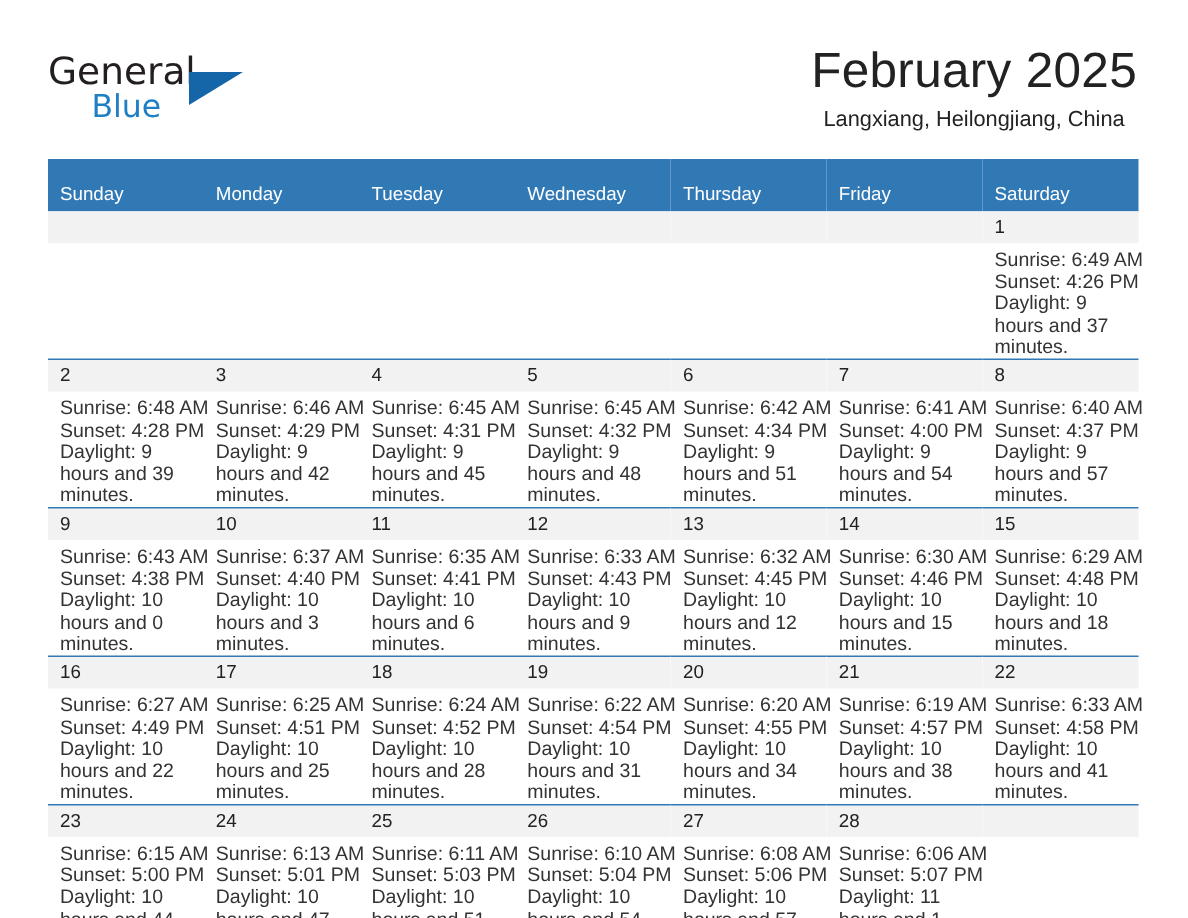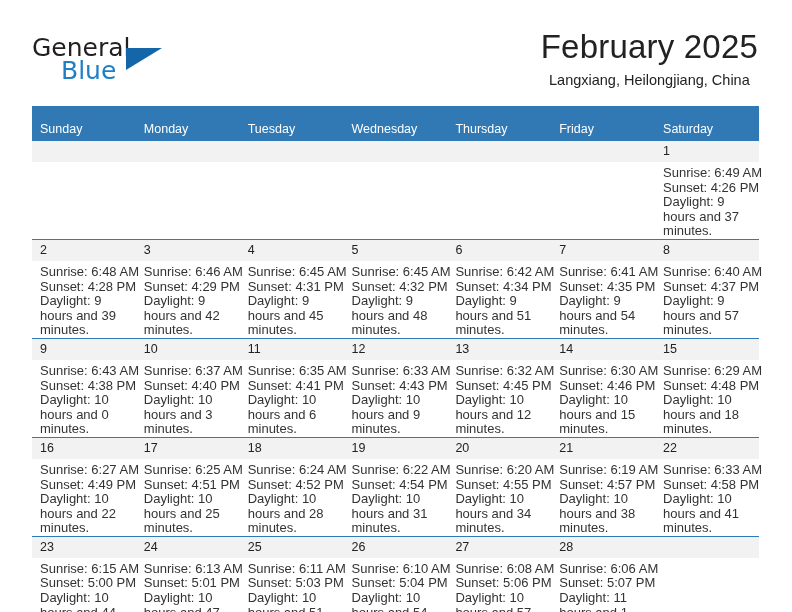--- a/index.html
+++ b/index.html
@@ -38,21 +38,21 @@
   }
   .logo-general {
     font-size: 25px;
     color: #231f20;
     letter-spacing: 0px;
     line-height: 28px;
     display: block;
     font-family: "DejaVu Sans", sans-serif;
   }
   .logo-blue {
-    font-size: 25px;
+    font-size: 21px;
     color: #1f7fc4;
     line-height: 26px;
     display: block;
     margin-left: 29px;
     margin-top: -4px;
     font-family: "DejaVu Sans", sans-serif;
   }
   .logo-triangle {
     position: absolute;
     left: 94px;
@@ -263,21 +263,21 @@
                 <div>Sunset: 4:34 PM</div>
                 <div class="daylight-wrap">Daylight: 9 hours and 51 minutes.</div>
               </div>
             </div>
           </td>
           <td>
             <div class="cell-inner">
               <div class="daynum">7</div>
               <div class="details">
                 <div>Sunrise: 6:41 AM</div>
-                <div>Sunset: 4:35 PM</div>
+                <div>Sunset: 4:00 PM</div>
                 <div class="daylight-wrap">Daylight: 9 hours and 54 minutes.</div>
               </div>
             </div>
           </td>
           <td>
             <div class="cell-inner">
               <div class="daynum">8</div>
               <div class="details">
                 <div>Sunrise: 6:40 AM</div>
                 <div>Sunset: 4:37 PM</div>

